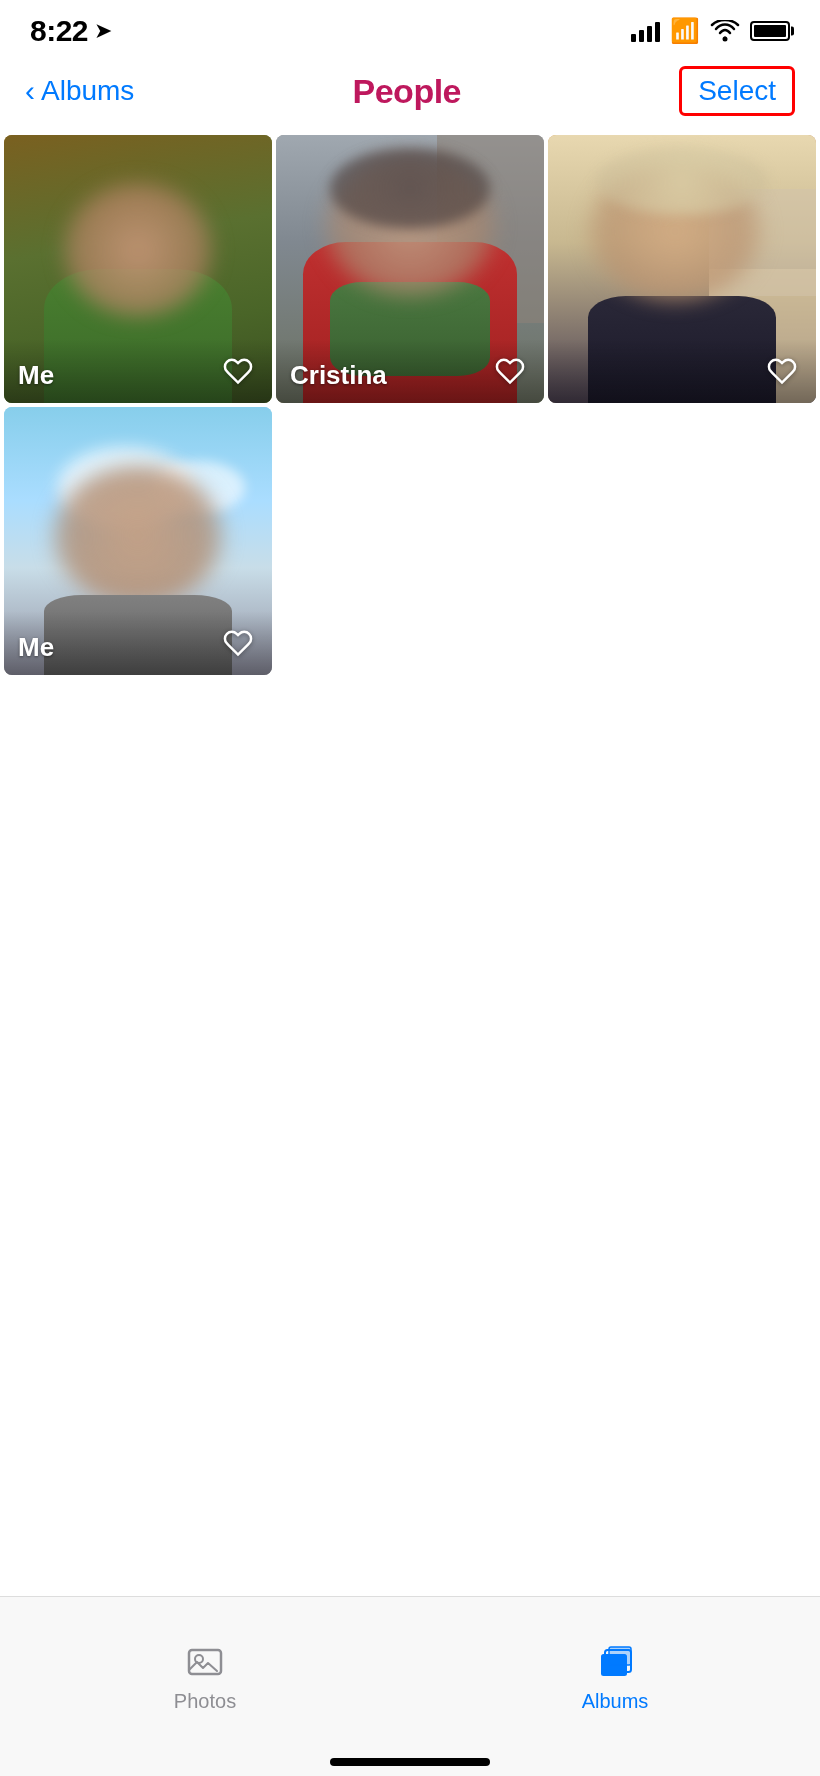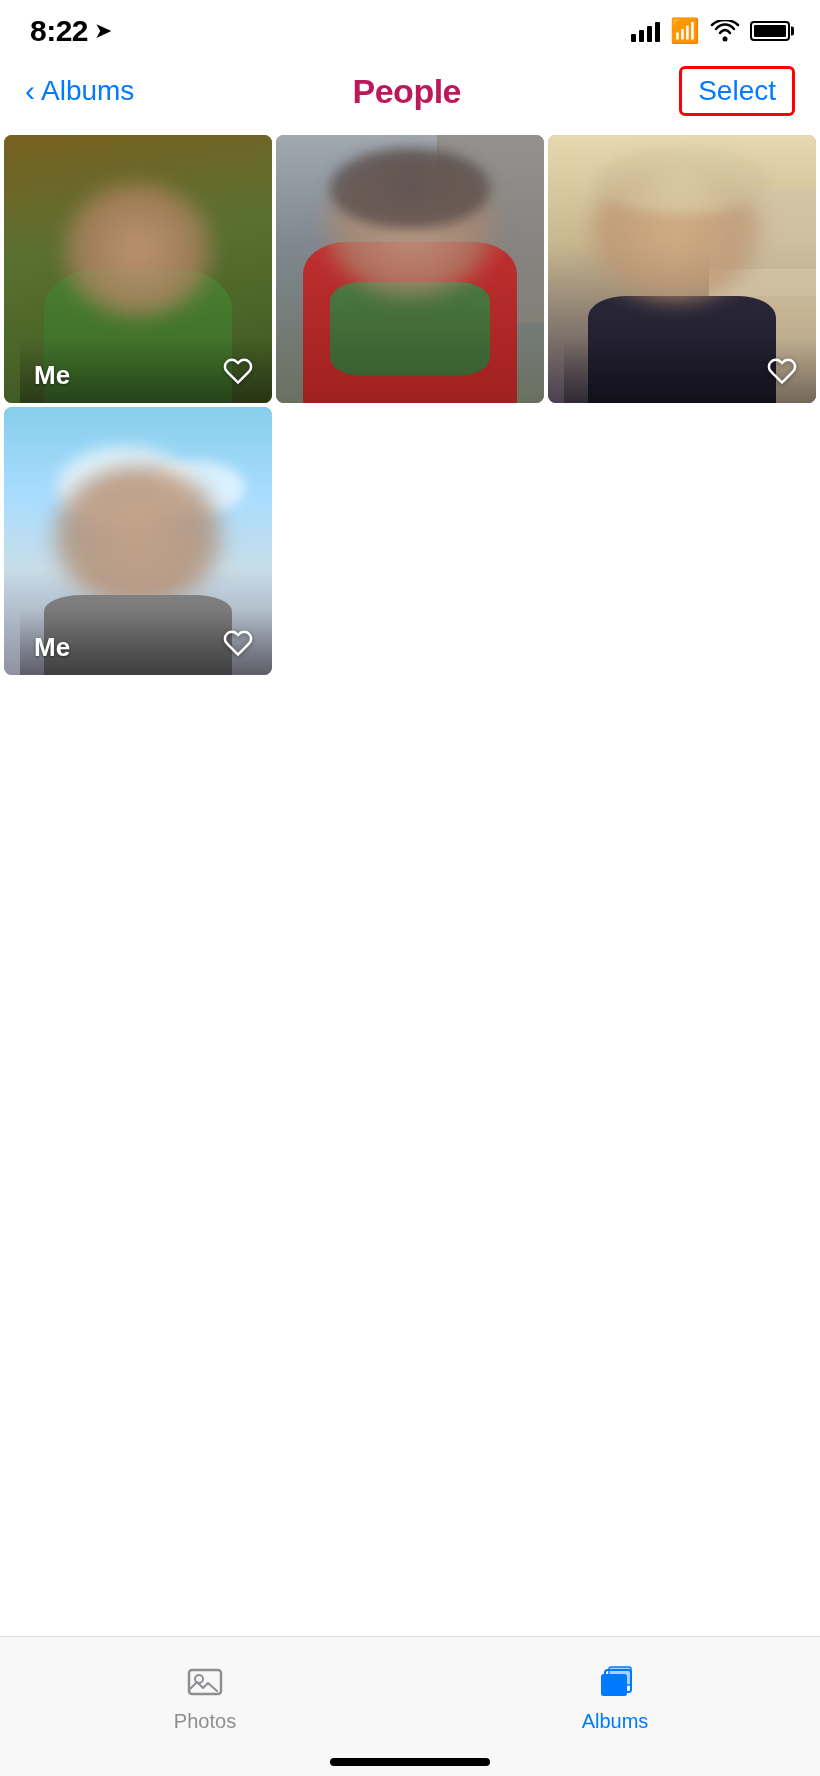--- a/index.html
+++ b/index.html
@@ -137,21 +137,20 @@
     .card-overlay {
       position: absolute;
       bottom: 0;
       left: 0;
       right: 0;
       padding: 12px 14px;
       display: flex;
       justify-content: space-between;
       align-items: flex-end;
       background: linear-gradient(transparent, rgba(0,0,0,0.35));
-      margin-left: 16px;
     }
     .card-name {
       color: #fff;
       font-size: 26px;
       font-weight: 600;
       text-shadow: 0 1px 3px rgba(0,0,0,0.5);
     }
     .heart-icon {
       width: 40px;
       height: 40px;
@@ -181,21 +180,21 @@
     .photo-me-2 {
       background: linear-gradient(180deg, #87CEEB 0%, #aaddff 30%, #d0e8f8 50%, #c0b8b0 70%, #909090 100%);
     }
 
     
     .tab-bar {
       position: absolute;
       bottom: 0;
       left: 0;
       right: 0;
-      height: 140px;
+      height: 180px;
       background: rgba(248, 248, 248, 0.97);
       border-top: 1px solid #ddd;
       display: flex;
       justify-content: flex-start;
       align-items: center;
       padding: 10px 0 30px 0;
     }
     .tab-item {
       display: flex;
       flex-direction: column;
@@ -305,20 +304,28 @@
       <div style="position:absolute;top:0;right:0;width:40%;height:70%;background:rgba(140,130,120,0.6);"></div>
 
       <div style="position:absolute;bottom:0;left:10%;width:80%;height:60%;background:linear-gradient(180deg,#c03030 0%,#a02020 100%);border-radius:20% 20% 0 0;"></div>
 
       <div style="position:absolute;bottom:10%;left:20%;width:60%;height:35%;background:linear-gradient(180deg,#4a7840 0%,#3a6030 100%);border-radius:20%;"></div>
 
       <div style="position:absolute;top:8%;left:18%;width:64%;height:52%;background:radial-gradient(circle,rgba(190,155,130,0.9) 0%,rgba(170,135,110,0.7) 60%,transparent 100%);border-radius:50%;filter:blur(10px);"></div>
 
       <div style="position:absolute;top:5%;left:20%;width:60%;height:30%;background:radial-gradient(circle,rgba(80,70,70,0.8) 0%,rgba(60,50,50,0.5) 100%);border-radius:50%;filter:blur(6px);"></div>
     </div>
+    <div class="card-overlay">
+      <span class="card-name">Cristina</span>
+      <div class="heart-icon">
+        <svg viewBox="0 0 24 24" fill="none" stroke="white" stroke-width="2">
+          <path d="M20.84 4.61a5.5 5.5 0 0 0-7.78 0L12 5.67l-1.06-1.06a5.5 5.5 0 0 0-7.78 7.78l1.06 1.06L12 21.23l7.78-7.78 1.06-1.06a5.5 5.5 0 0 0 0-7.78z"></path>
+        </svg>
+      </div>
+    </div>
   </div>
 
   <div class="person-card">
     <div class="face-bg photo-unknown">
 
       <div style="position:absolute;bottom:0;left:0;right:0;top:0;background:linear-gradient(180deg,#e8d8b0 0%,#c8b890 40%,#4a4050 100%);"></div>
 
       <div style="position:absolute;bottom:0;right:0;width:40%;height:50%;background:rgba(220,200,160,0.7);"></div>
       <div style="position:absolute;top:20%;right:0;width:40%;height:40%;background:rgba(210,195,170,0.6);"></div>
 

